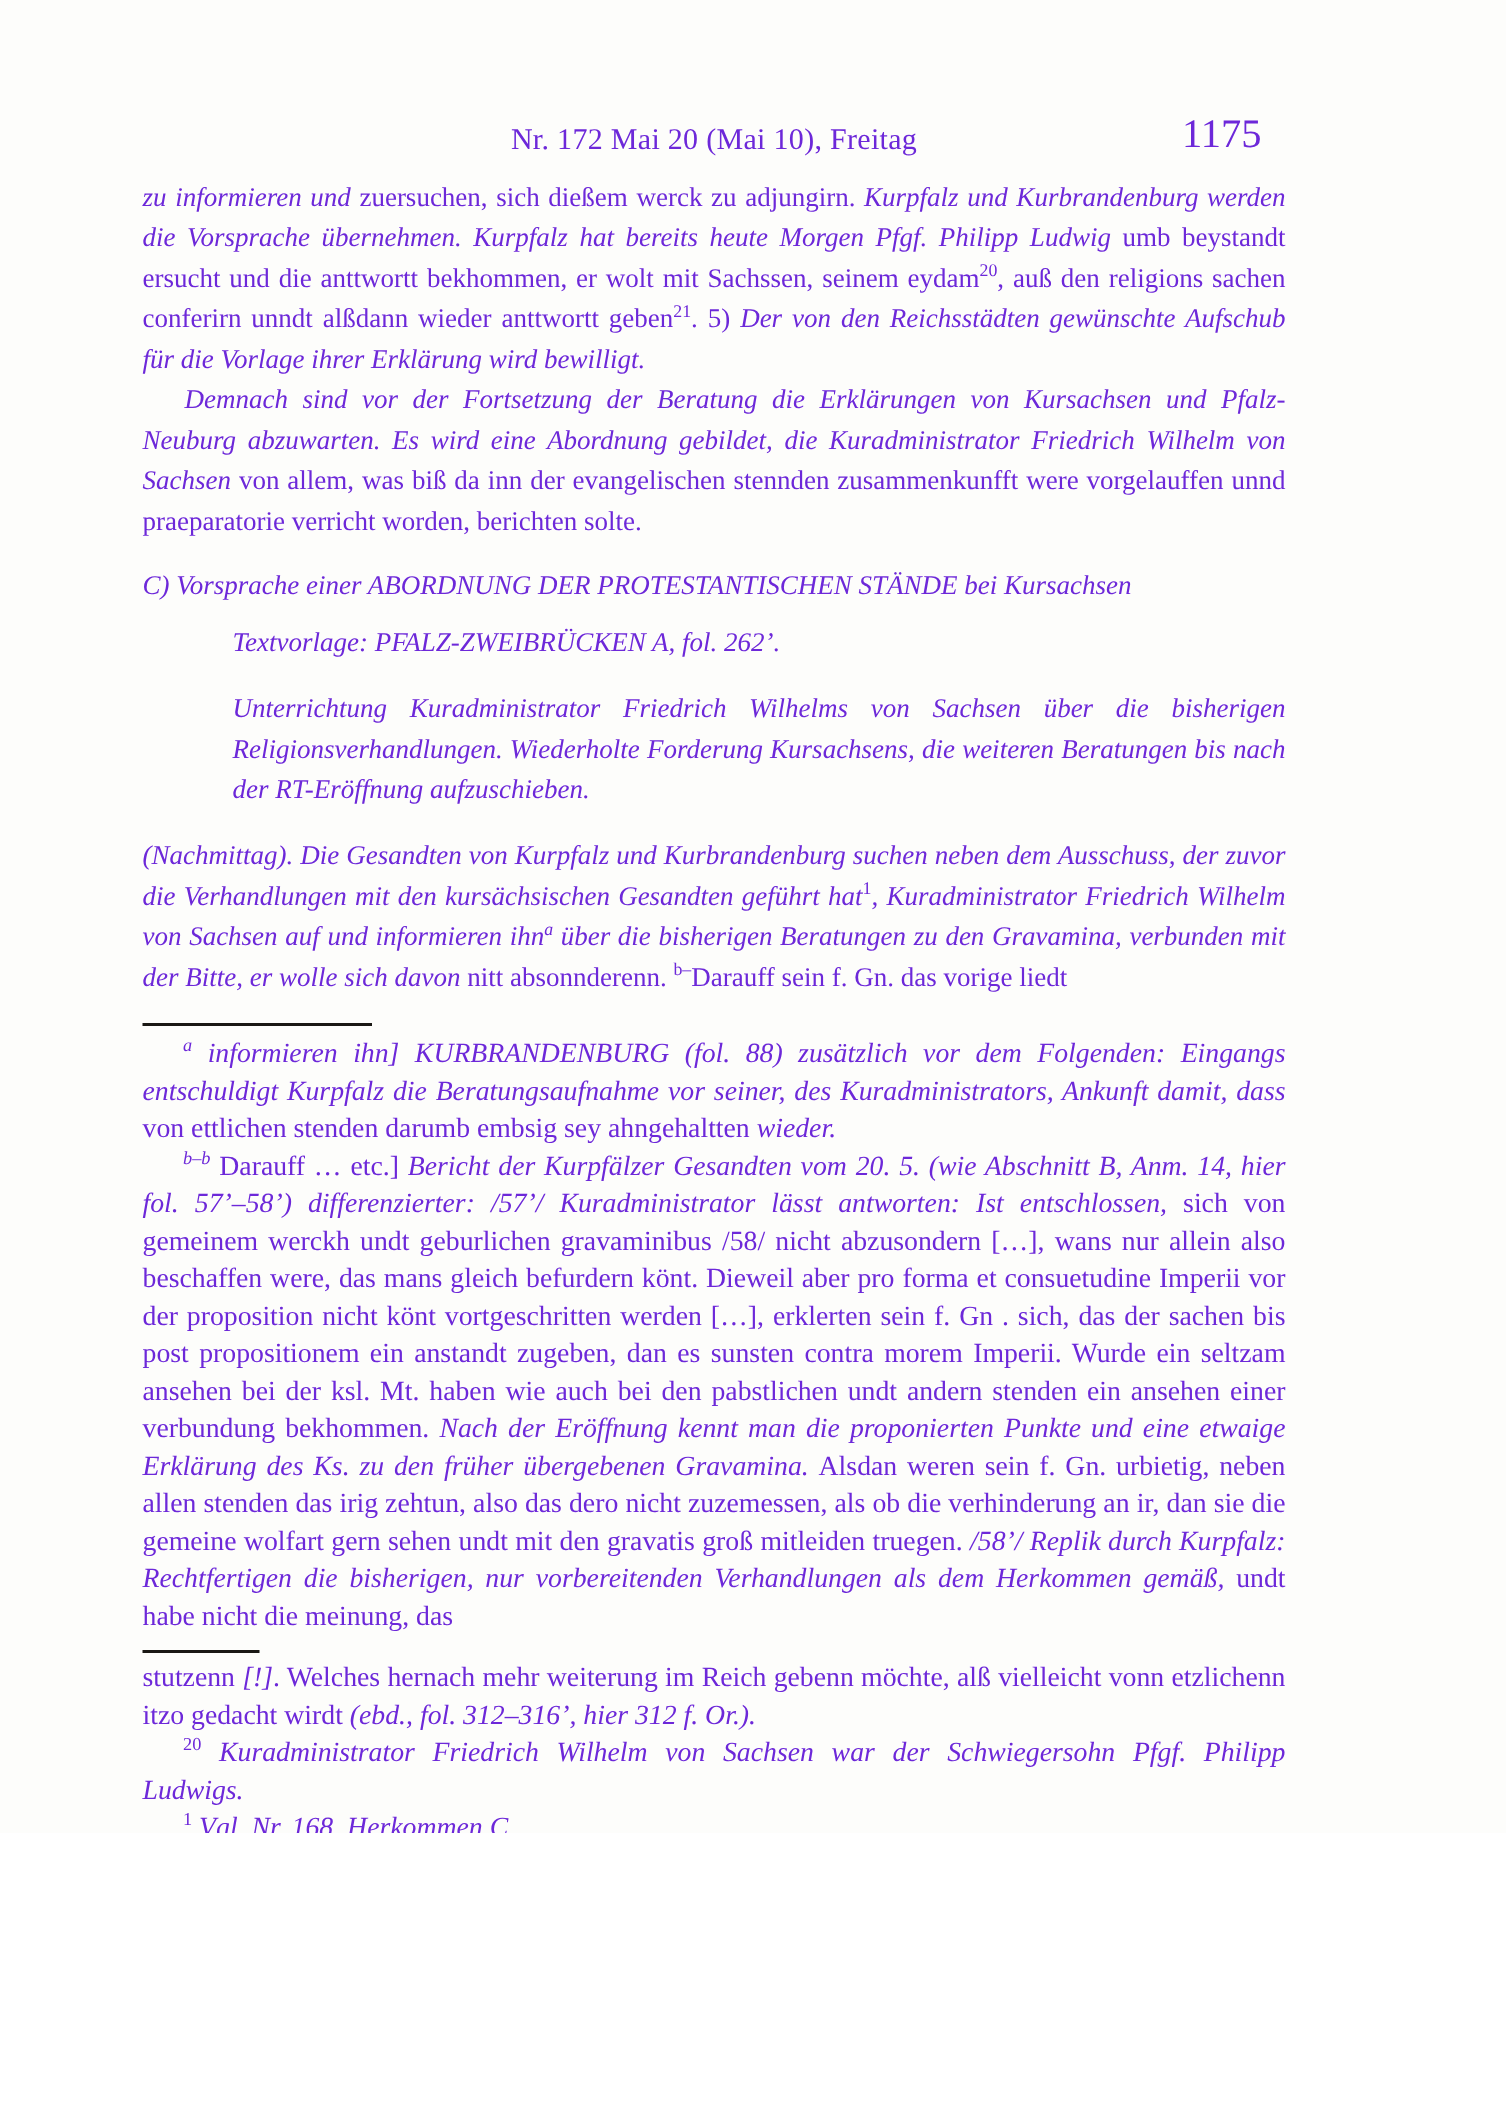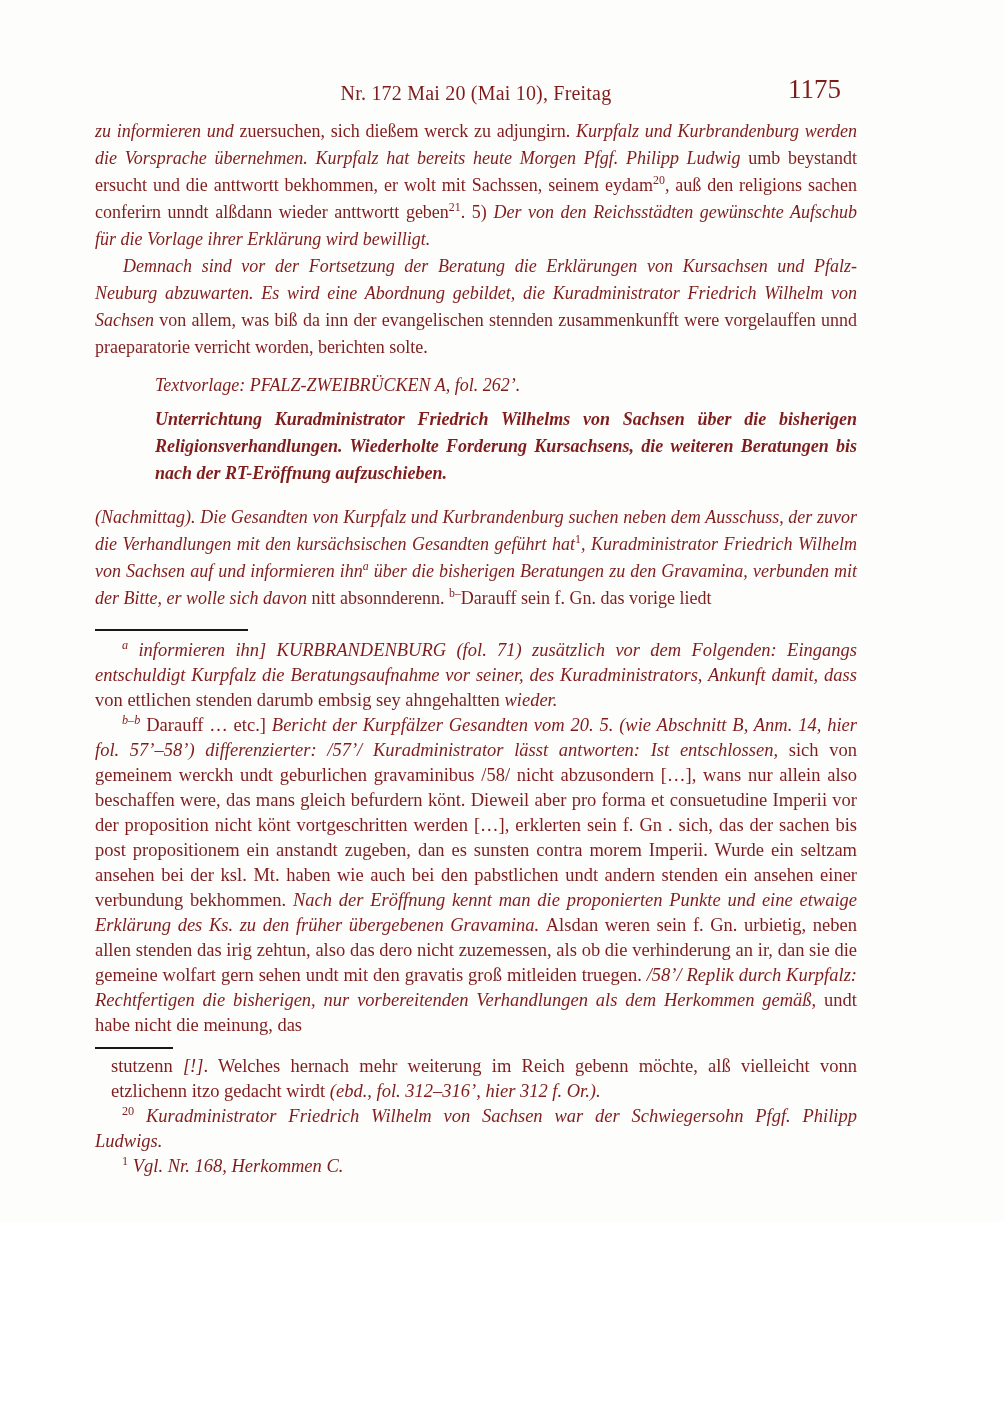--- a/index.html
+++ b/index.html
@@ -5,21 +5,21 @@
   html, body { margin: 0; padding: 0; }
   body {
     width: 1004px; height: 1418px;
     background: #ffffff;
     font-family: "Liberation Serif", "DejaVu Serif", serif;
   }
   .page {
     position: relative;
     width: 1004px; height: 1222px;
     background: #fdfdfb;
-    color: #7f1d1d;
+    color: #6d28d9;
     overflow: hidden;
   }
   .content {
     position: absolute;
     left: 95px; top: 78px;
     width: 762px;
   }
   
   .running-head {
     position: relative;
@@ -46,23 +46,22 @@
   }
   .bodytext p { margin: 0; }
   p.indent { text-indent: 28px; }
   p.heading-c { margin-top: 16px; }
   p.textvorlage {
     margin-top: 11px;
     margin-left: 60px;
     text-align: left;
   }
   p.summary {
-    margin-top: 7px;
+    margin-top: 17px;
     margin-left: 60px;
-    font-weight: bold;
   }
   p.narrative { margin-top: 17px; }
   .it { font-style: italic; text-align: center; }
   .rm { font-style: normal; }
   sup {
     font-size: 0.66em;
     line-height: 0;
     vertical-align: super;
   }
   sup.it { font-style: italic; }
@@ -77,53 +76,54 @@
     width: 78px;
     margin: 9px 0 5px 0;
   }
   .footnotes {
     font-size: 18.5px;
     line-height: 25px;
     text-align: justify;
   }
   .footnotes p { margin: 0; }
   .footnotes p.note { text-indent: 27px; }
-  .footnotes p.cont { text-indent: 0; margin-left: 16px; }
+  .footnotes p.cont { text-indent: 0; }
 </style>
 </head>
 <body>
 
 <div class="page">
   <div class="content">
 
     <div class="running-head">
       <span class="center-title">Nr. 172 Mai 20 (Mai 10), Freitag</span>
       <span class="page-number">1175</span>
     </div>
 
     <div class="bodytext">
 
       <p><span class="it">zu informieren und </span><span class="rm">zuersuchen, sich dießem werck zu adjungirn. </span><span class="it">Kurpfalz und Kurbrandenburg werden die Vorsprache übernehmen. Kurpfalz hat bereits heute Morgen Pfgf. Philipp Ludwig </span><span class="rm">umb beystandt ersucht und die anttwortt bekhommen, er wolt mit Sachssen, seinem eydam</span><sup>20</sup><span class="rm">, auß den religions sachen conferirn unndt alßdann wieder anttwortt geben</span><sup>21</sup><span class="rm">. 5) </span><span class="it">Der von den Reichsstädten gewünschte Aufschub für die Vorlage ihrer Erklärung wird bewilligt.</span></p>
 
       <p class="indent"><span class="it">Demnach sind vor der Fortsetzung der Beratung die Erklärungen von Kursachsen und Pfalz-Neuburg abzuwarten. Es wird eine Abordnung gebildet, die Kuradministrator Friedrich Wilhelm von Sachsen </span><span class="rm">von allem, was biß da inn der evangelischen stennden zusammenkunfft were vorgelauffen unnd praeparatorie verricht worden, berichten solte.</span></p>
 
+      <p class="heading-c"><span class="it">C) Vorsprache einer ABORDNUNG DER PROTESTANTISCHEN STÄNDE bei Kursachsen</span></p>
 
       <p class="textvorlage"><span class="it">Textvorlage: PFALZ-ZWEIBRÜCKEN A, fol. 262’.</span></p>
 
       <p class="summary"><span class="it">Unterrichtung Kuradministrator Friedrich Wilhelms von Sachsen über die bisherigen Religionsverhandlungen. Wiederholte Forderung Kursachsens, die weiteren Beratungen bis nach der RT-Eröffnung aufzuschieben.</span></p>
 
       <p class="narrative"><span class="it">(Nachmittag). Die Gesandten von Kurpfalz und Kurbrandenburg suchen neben dem Ausschuss, der zuvor die Verhandlungen mit den kursächsischen Gesandten geführt hat</span><sup>1</sup><span class="it">, Kuradministrator Friedrich Wilhelm von Sachsen auf und informieren ihn</span><sup class="it">a</sup><span class="it"> über die bisherigen Beratungen zu den Gravamina, verbunden mit der Bitte, er wolle sich davon </span><span class="rm">nitt absonnderenn. </span><sup>b–</sup><span class="rm">Darauff sein f. Gn. das vorige liedt</span></p>
 
     </div>
 
     <div class="fn-rule"></div>
 
     <div class="footnotes">
 
-      <p class="note"><sup class="it">a</sup><span class="it"> informieren ihn] KURBRANDENBURG (fol. 71) zusätzlich vor dem Folgenden: Eingangs entschuldigt Kurpfalz die Beratungsaufnahme vor seiner, des Kuradministrators, Ankunft damit, dass </span><span class="rm">von ettlichen stenden darumb embsig sey ahngehaltten </span><span class="it">wieder.</span></p>
+      <p class="note"><sup class="it">a</sup><span class="it"> informieren ihn] KURBRANDENBURG (fol. 88) zusätzlich vor dem Folgenden: Eingangs entschuldigt Kurpfalz die Beratungsaufnahme vor seiner, des Kuradministrators, Ankunft damit, dass </span><span class="rm">von ettlichen stenden darumb embsig sey ahngehaltten </span><span class="it">wieder.</span></p>
 
       <p class="note"><sup class="it">b–b</sup><span class="rm"> Darauff … etc.] </span><span class="it">Bericht der Kurpfälzer Gesandten vom 20. 5. (wie Abschnitt B, Anm. 14, hier fol. 57’–58’) differenzierter: /57’/ Kuradministrator lässt antworten: Ist entschlossen, </span><span class="rm">sich von gemeinem werckh undt geburlichen gravaminibus /58/ nicht abzusondern […], wans nur allein also beschaffen were, das mans gleich befurdern könt. Dieweil aber pro forma et consuetudine Imperii vor der proposition nicht könt vortgeschritten werden […], erklerten sein f. Gn . sich, das der sachen bis post propositionem ein anstandt zugeben, dan es sunsten contra morem Imperii. Wurde ein seltzam ansehen bei der ksl. Mt. haben wie auch bei den pabstlichen undt andern stenden ein ansehen einer verbundung bekhommen. </span><span class="it">Nach der Eröffnung kennt man die proponierten Punkte und eine etwaige Erklärung des Ks. zu den früher übergebenen Gravamina. </span><span class="rm">Alsdan weren sein f. Gn. urbietig, neben allen stenden das irig zehtun, also das dero nicht zuzemessen, als ob die verhinderung an ir, dan sie die gemeine wolfart gern sehen undt mit den gravatis groß mitleiden truegen. </span><span class="it">/58’/ Replik durch Kurpfalz: Rechtfertigen die bisherigen, nur vorbereitenden Verhandlungen als dem Herkommen gemäß, </span><span class="rm">undt habe nicht die meinung, das</span></p>
 
       <div class="fn-rule short"></div>
 
       <p class="cont"><span class="rm">stutzenn </span><span class="it">[!]</span><span class="rm">. Welches hernach mehr weiterung im Reich gebenn möchte, alß vielleicht vonn etzlichenn itzo gedacht wirdt </span><span class="it">(ebd., fol. 312–316’, hier 312 f. Or.).</span></p>
 
       <p class="note"><sup>20</sup><span class="it"> Kuradministrator Friedrich Wilhelm von Sachsen war der Schwiegersohn Pfgf. Philipp Ludwigs.</span></p>
 
 

